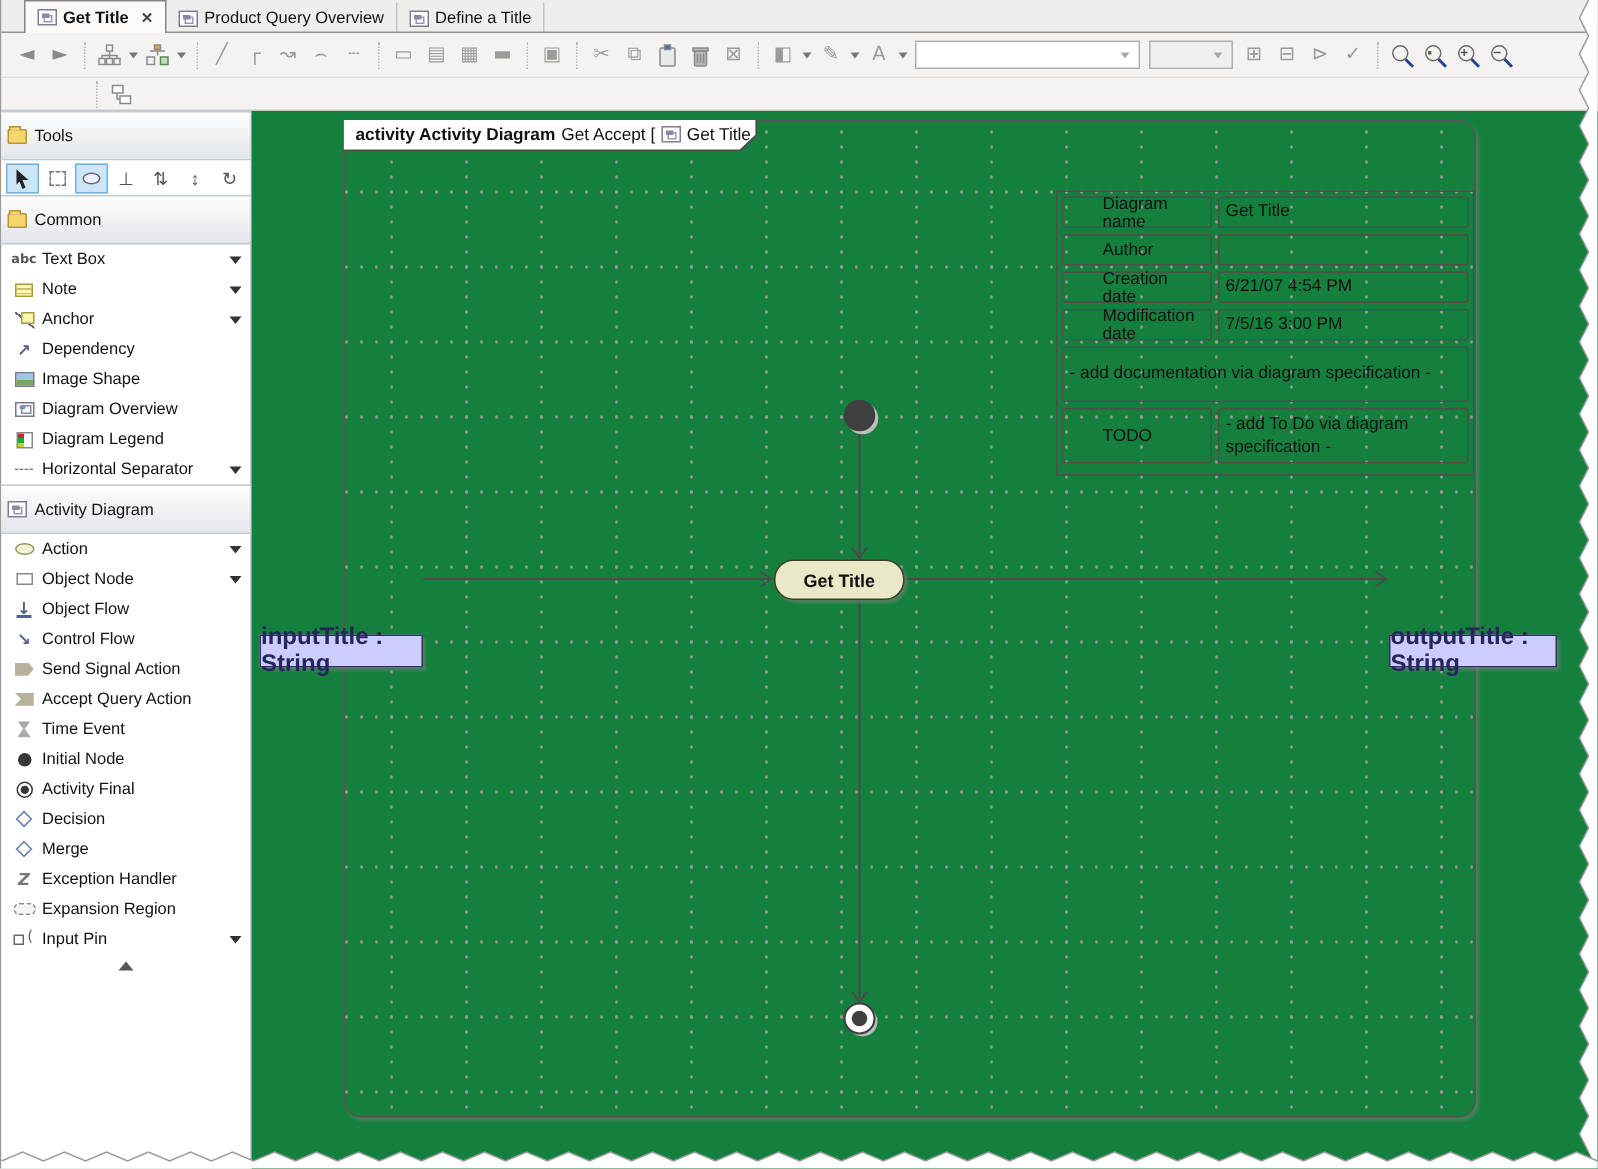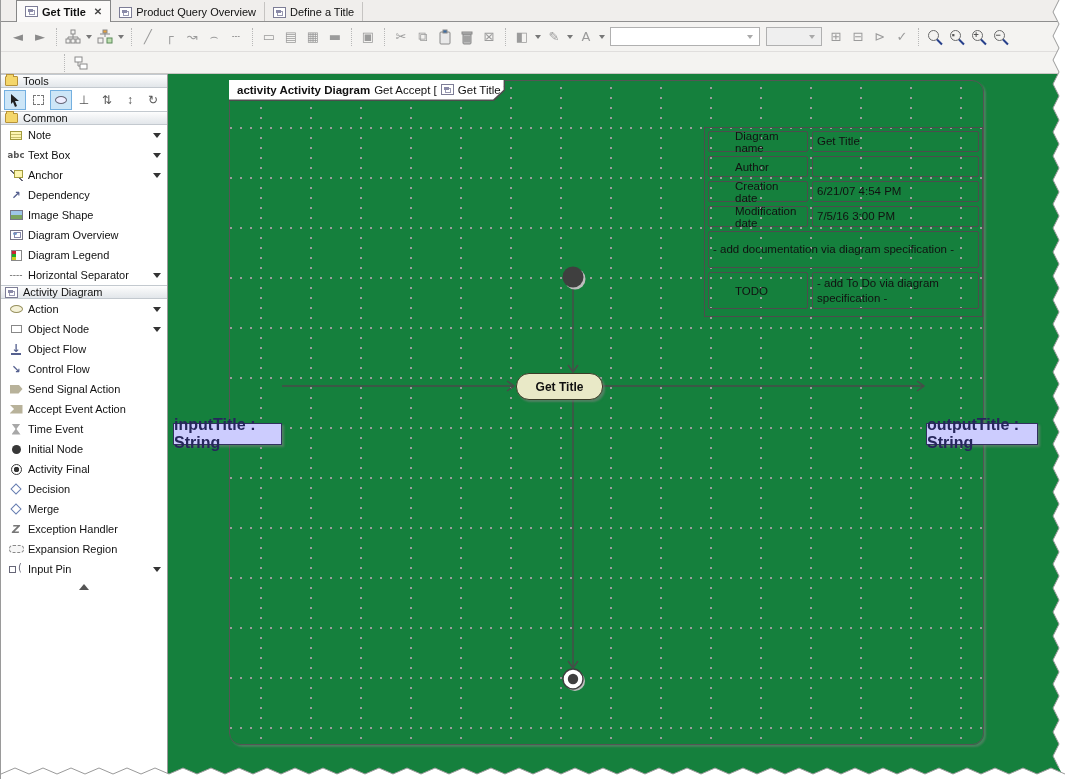--- a/index.html
+++ b/index.html
@@ -39,21 +39,21 @@
   .mag { width:16px; height:16px; position:relative; margin:0 3px; }
   .mag::before { content:""; position:absolute; left:1px; top:1px; width:9px; height:9px;
     border:1.6px solid #6a6a6a; border-radius:50%; }
   .mag::after { content:""; position:absolute; width:7px; height:2px; background:#27408b;
     transform:rotate(45deg); right:0px; bottom:2px; }
   .mag .sign { position:absolute; left:2.5px; top:1px; font-size:9px; color:#555; font-weight:bold; }
 
   
   .sidebar { position:absolute; left:0; top:74px; width:167px; height:705px; background:#fff;
     border-right:1px solid #9a9a9a; }
-  .sec-hd { height:14px; display:flex; align-items:center; gap:5px; padding-left:4px;
+  .sec-hd { height:33px; display:flex; align-items:center; gap:5px; padding-left:4px;
     background:linear-gradient(#fdfdfd,#e2e6ea); border-top:1px solid #c3c9cf; border-bottom:1px solid #c3c9cf; }
   .folder { width:13px; height:10px; background:#f4d66a; border:1px solid #b6923a; border-radius:1px; position:relative; flex:none; }
   .folder::before { content:""; position:absolute; left:0; top:-3px; width:6px; height:2px; background:#f4d66a; border:1px solid #b6923a; border-bottom:none; }
   .tools-row { height:23px; display:flex; align-items:center; gap:1px; padding-left:3px; background:#fff; }
   .toolb { width:22px; height:20px; display:flex; align-items:center; justify-content:center;
     border:1px solid transparent; color:#555; font-size:12px; }
   .toolb.sel { background:#cde6f7; border:1px solid #74b0e0; }
   .ic-marquee { width:11px; height:10px; border:1px dashed #777; }
   .ic-ovaltool { width:12px; height:8px; border:1px solid #667; border-radius:50%; background:#eef; }
 
@@ -297,29 +297,29 @@
       <span class="toolb">⇅</span>
       <span class="toolb">↕</span>
       <span class="toolb">↻</span>
     </div>
     <div class="sec-hd">
       <span class="folder"></span>
       <span>Common</span>
     </div>
 
     <div class="sb-item">
-      <span class="sb-ic">
-          <span class="ic-note"></span>
-        </span>
-      <span class="sb-label">Note</span>
-      <span class="sb-caret"></span>
-    </div>
-    <div class="sb-item">
       <span class="sb-ic ic-abc">abc</span>
       <span class="sb-label">Text Box</span>
+      <span class="sb-caret"></span>
+    </div>
+    <div class="sb-item">
+      <span class="sb-ic">
+          <span class="ic-note"></span>
+        </span>
+      <span class="sb-label">Note</span>
       <span class="sb-caret"></span>
     </div>
     <div class="sb-item">
       <span class="sb-ic">
           <span class="ic-anchor"></span>
         </span>
       <span class="sb-label">Anchor</span>
       <span class="sb-caret"></span>
     </div>
     <div class="sb-item">
@@ -382,21 +382,21 @@
     <div class="sb-item">
       <span class="sb-ic">
           <span class="ic-send"></span>
         </span>
       <span class="sb-label">Send Signal Action</span>
     </div>
     <div class="sb-item">
       <span class="sb-ic">
           <span class="ic-accept"></span>
         </span>
-      <span class="sb-label">Accept Event Action</span>
+      <span class="sb-label">Accept Query Action</span>
     </div>
     <div class="sb-item">
       <span class="sb-ic">
           <span class="ic-time"></span>
         </span>
       <span class="sb-label">Time Event</span>
     </div>
     <div class="sb-item">
       <span class="sb-ic">
           <span class="ic-initial"></span>

